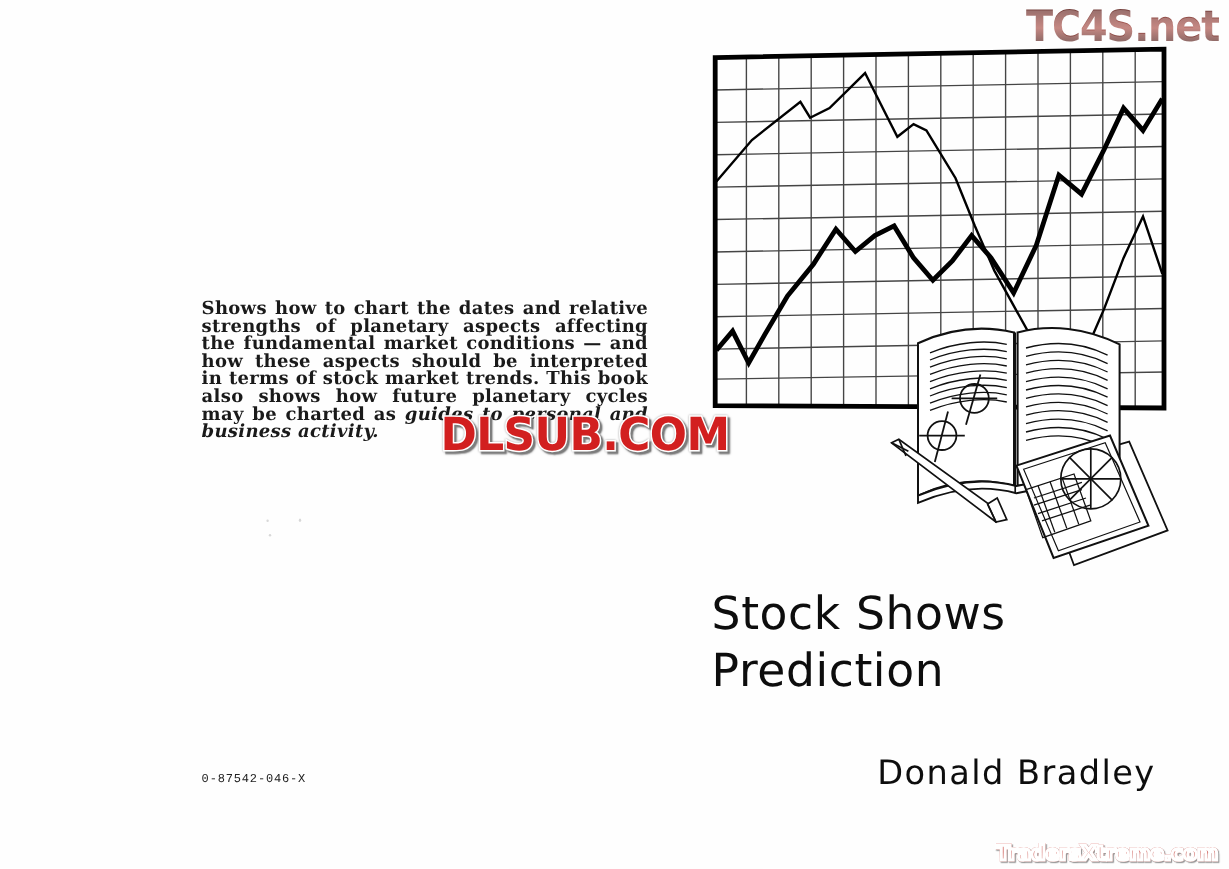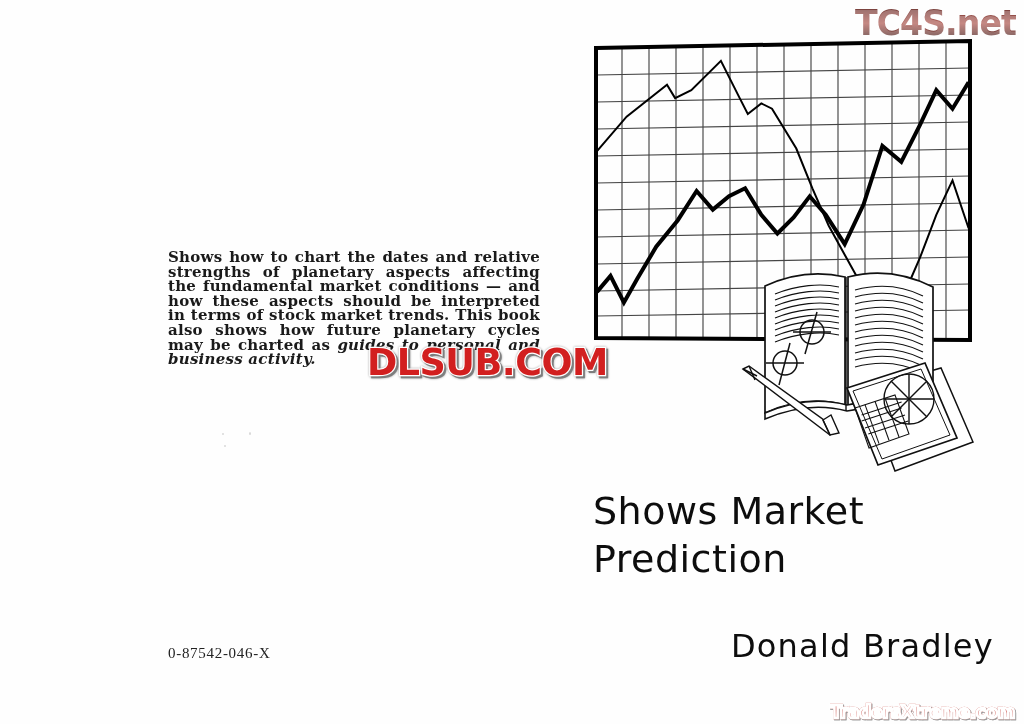--- a/index.html
+++ b/index.html
@@ -49,22 +49,22 @@
     text-align: justify;
     letter-spacing: 0.25px;
     font-weight: bold;
   }
   .back-blurb .ital { font-style: italic; }
 
   .isbn {
     position: absolute;
     left: 168px;
     top: 645px;
-    font-family: Liberation Serif, serif;
-    font-size: 15px;
+    font-family: Liberation Mono, monospace;
+    font-size: 10px;
     letter-spacing: 0.7px;
     color: #222;
   }
 
   
   .speck {
     position: absolute;
     background: #d8d8d8;
     border-radius: 50%;
   }
@@ -81,21 +81,21 @@
     white-space: nowrap;
   }
   .front-title.l1 { top: 489px; }
   .front-title.l2 { top: 537px; }
 
   .front-author {
     position: absolute;
     left: 731px;
     top: 627px;
     font-family: "DejaVu Sans", sans-serif;
-    font-size: 32px;
+    font-size: 28px;
     font-weight: 400;
     letter-spacing: 1.2px;
     color: #0d0d0d;
     white-space: nowrap;
   }
 
   
   .chart-art {
     position: absolute;
     left: 580px;
@@ -293,21 +293,21 @@
 
     <g stroke="#111" fill="none" stroke-width="1.4">
       <polygon points="8,111 14,108 100,170 95,177" fill="#ffffff"></polygon>
       <line x1="8" y1="111" x2="22" y2="118"></line>
       <line x1="14" y1="108" x2="20" y2="122"></line>
       <path d="M88,162 L96,157 L104,175 L95,177 Z" fill="#ffffff"></path>
       <line x1="88" y1="162" x2="95" y2="177"></line>
     </g>
   </svg>
 
-  <div class="front-title l1">Shows Market</div>
+  <div class="front-title l1">Stock Shows</div>
   <div class="front-title l2">Prediction</div>
   <div class="front-author">Donald Bradley</div>
 
   <div class="wm wm-tc4s">TC4S.net</div>
 
   <div class="wm wm-dlsub">DLSUB.COM</div>
 
   <div class="wm wm-traders">TradersXtreme.com</div>
 
 </div>

